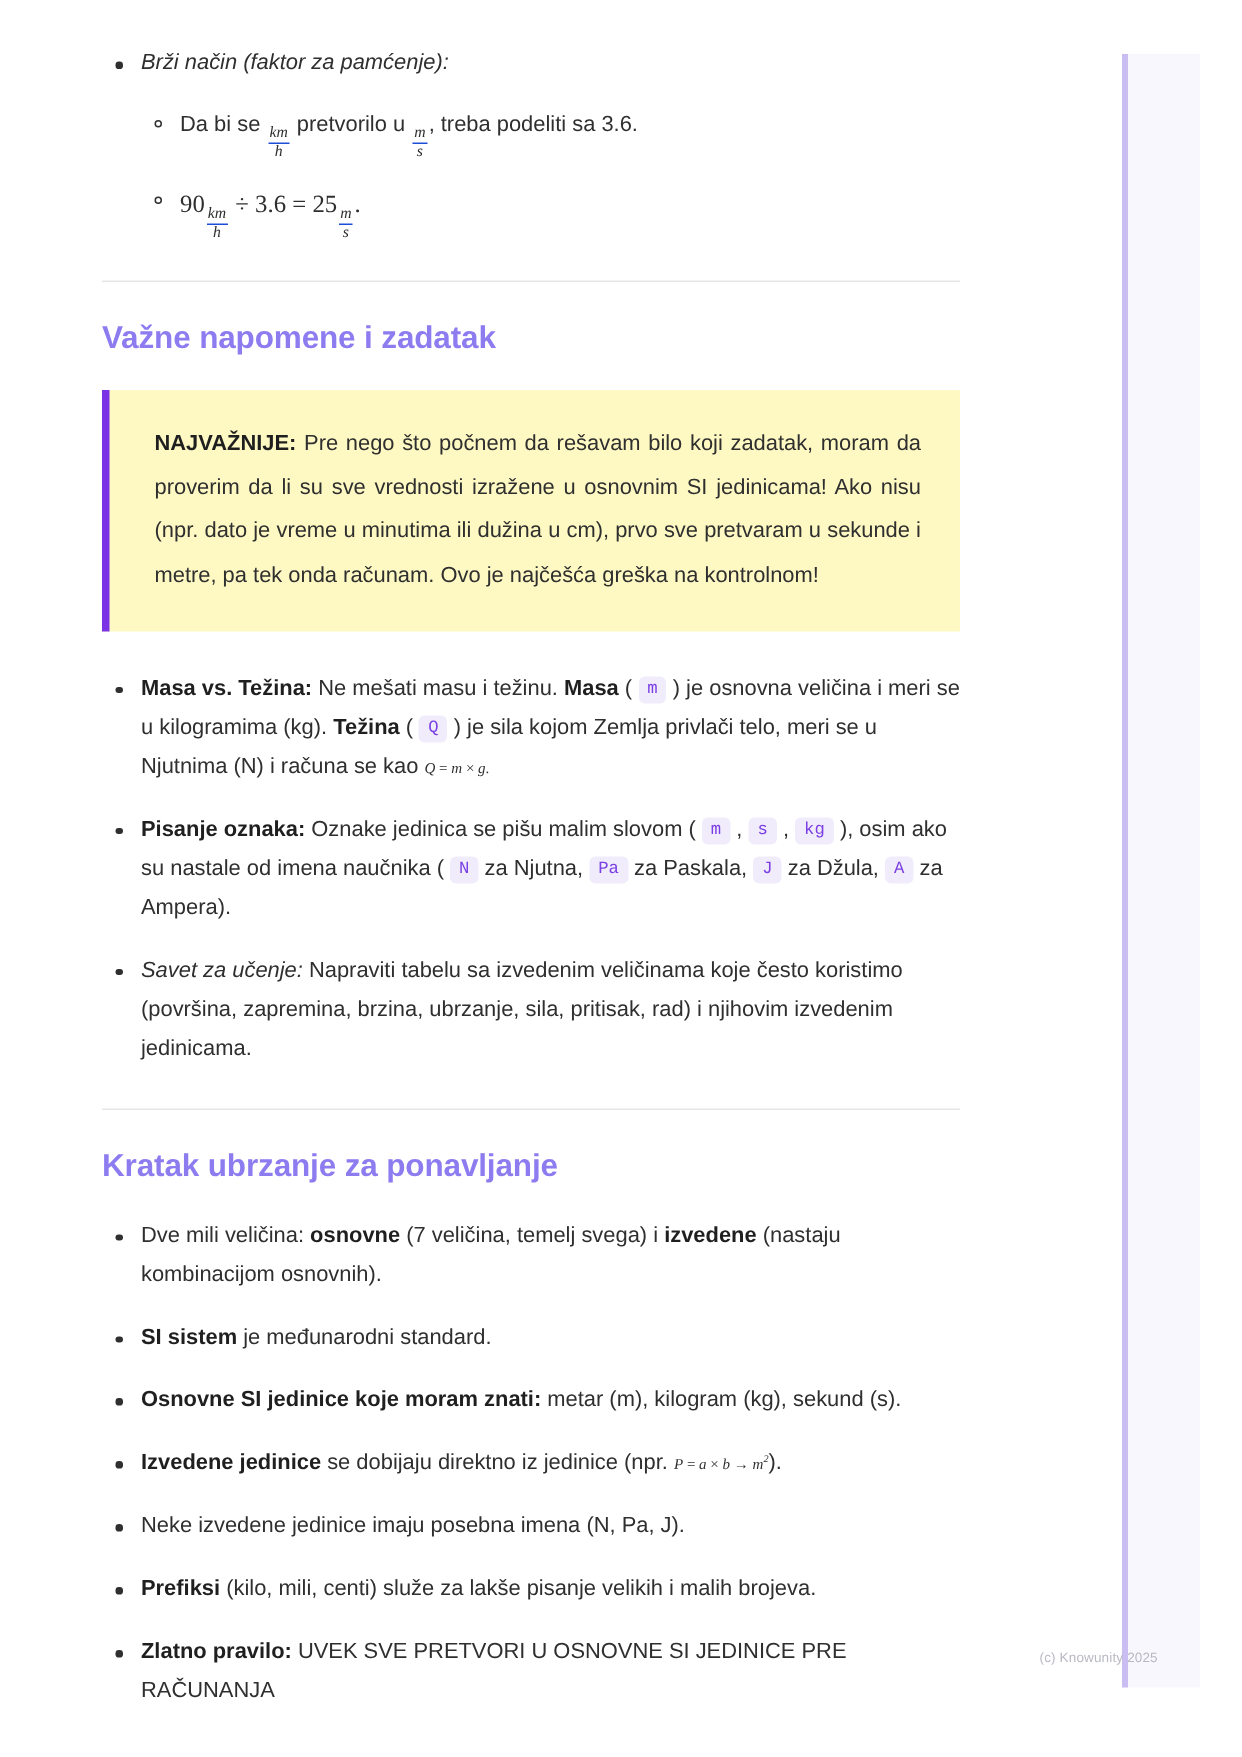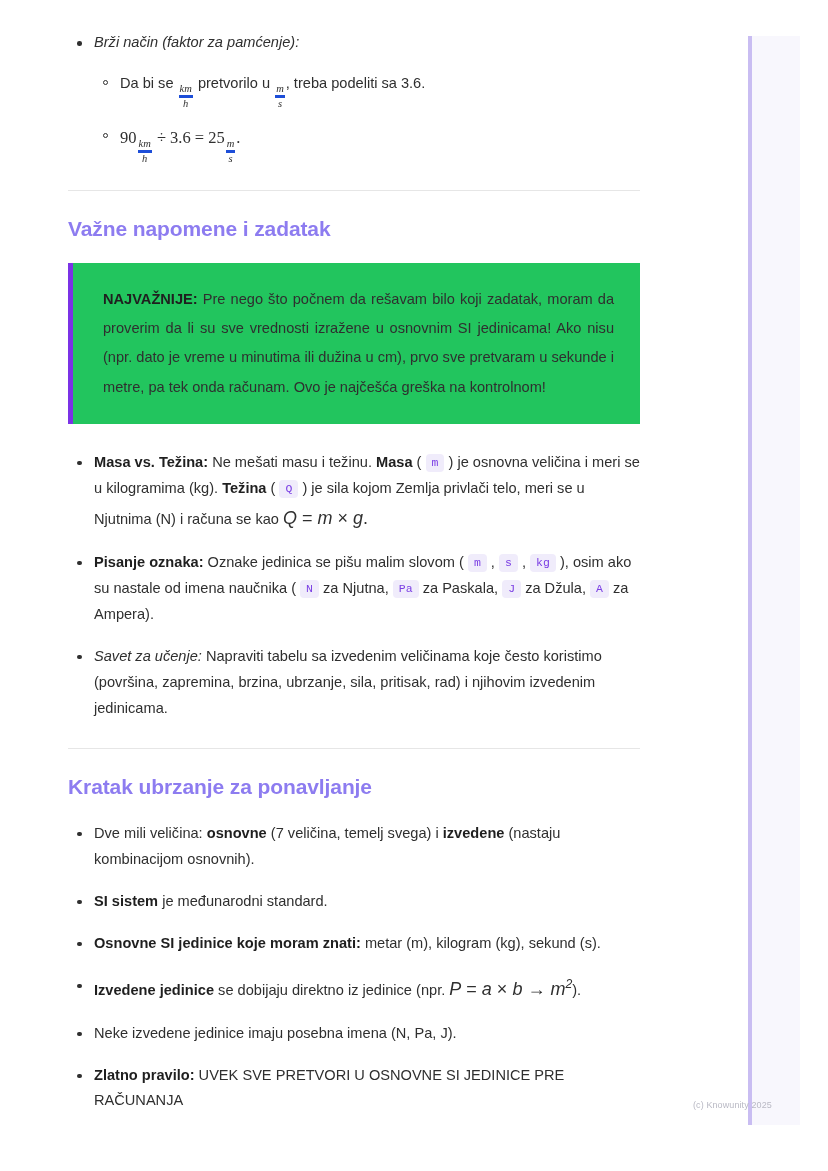--- a/index.html
+++ b/index.html
@@ -85,37 +85,37 @@
     border: 1.2px solid #2f2f2f;
     background: transparent;
     box-sizing: border-box;
   }
 
   em.it { font-style: italic; }
   strong.bd { font-weight: bold; color: #1f1f1f; }
 
   
   .math {
-    font-family: Liberation Sans, sans-serif;
+    font-family: Liberation Serif, serif;
     font-style: italic;
-    font-size: 18px;
+    font-size: 10px;
   }
   .math .up { font-style: normal; }
   .frac {
     display: inline-flex;
     flex-direction: column;
     vertical-align: -0.42em;
     text-align: center;
     font-family: "Liberation Serif", serif;
     font-style: italic;
     font-size: 10.5px;
     line-height: 1.08;
     margin: 0 1px;
   }
-  .frac .num { border-bottom: 3px solid #1d4ed8; padding: 0 1px; }
+  .frac .num { border-bottom: 1px solid #1d4ed8; padding: 0 1px; }
   .frac .den { padding: 0 1px; }
   .bignum {
     font-family: "Liberation Serif", serif;
     font-style: normal;
     font-size: 16.5px;
   }
   sup.exp { font-size: 0.68em; vertical-align: super; font-style: italic; }
 
   
   hr.divider {
@@ -129,21 +129,21 @@
   h2.section-title {
     font-size: 21px;
     font-weight: bold;
     color: #8d7cf0;
     margin: 0 0 22px 0;
     letter-spacing: -0.1px;
   }
 
   
   .callout {
-    background: #22c55e;
+    background: #fef9c3;
     border-left: 5px solid #7b33e6;
     padding: 22px 26px 22px 30px;
     margin: 0 0 26px 0;
     box-sizing: border-box;
   }
   .callout p {
     margin: 0;
     font-size: 14.6px;
     line-height: 2.0;
     text-align: justify;
@@ -234,19 +234,20 @@
     <li><span>Dve mili veličina: </span><strong class="bd">osnovne</strong><span> (7 veličina, temelj svega) i </span><strong class="bd">izvedene</strong><span> (nastaju kombinacijom osnovnih).</span></li>
 
     <li><strong class="bd">SI sistem</strong><span> je međunarodni standard.</span></li>
 
     <li><strong class="bd">Osnovne SI jedinice koje moram znati:</strong><span> metar (m), kilogram (kg), sekund (s).</span></li>
 
     <li><strong class="bd">Izvedene jedinice</strong><span> se dobijaju direktno iz jedinice (npr. </span><span class="math"><span>P</span><span class="up"> = </span><span>a</span><span class="up"> × </span><span>b</span><span class="up"> → </span><span>m</span><sup class="exp">2</sup></span><span>).</span></li>
 
     <li><span>Neke izvedene jedinice imaju posebna imena (N, Pa, J).</span></li>
 
+    <li><strong class="bd">Prefiksi</strong><span> (kilo, mili, centi) služe za lakše pisanje velikih i malih brojeva.</span></li>
 
     <li><strong class="bd">Zlatno pravilo:</strong><span> UVEK SVE PRETVORI U OSNOVNE SI JEDINICE PRE RAČUNANJA</span></li>
   </ul>
 
 </div>
 
 <div id="watermark">(c) Knowunity 2025</div>
 
 </body></html>

